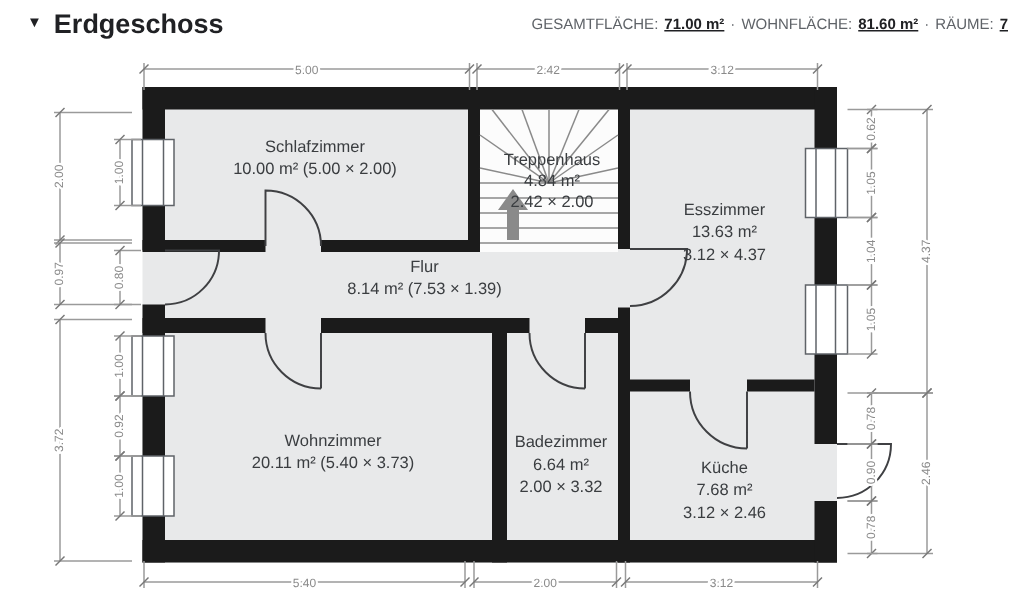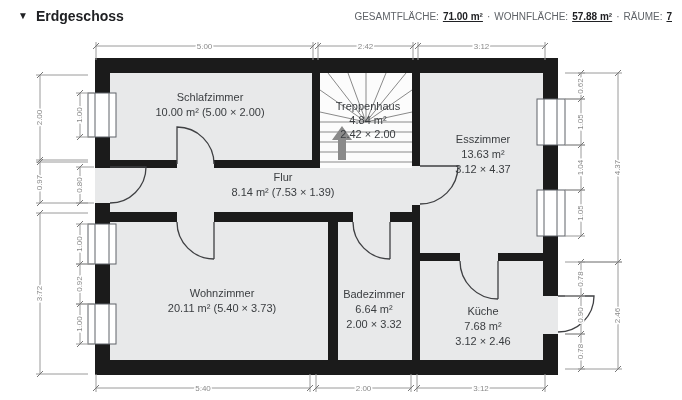--- a/index.html
+++ b/index.html
@@ -7,21 +7,21 @@
     width:682px;height:400px;position:relative;background:#ffffff;
     font-family:"Liberation Sans",sans-serif;overflow:hidden;
   }
   header{
     position:absolute;top:0;left:0;width:682px;height:32px;
     display:flex;align-items:center;justify-content:space-between;
     padding:0 10px 0 18px;box-sizing:border-box;background:#fff;z-index:2;
   }
   .title-group{display:flex;align-items:center;gap:8px;cursor:pointer;}
   .tri{font-size:10px;color:#202124;line-height:1;}
-  .floor-title{font-size:14px;font-weight:bold;color:#202124;margin:0;text-align:center;}
+  .floor-title{font-size:18px;font-weight:bold;color:#202124;margin:0;text-align:center;}
   .stats{font-size:10px;color:#5f6368;display:flex;gap:4px;align-items:flex-start;white-space:nowrap;}
   .stats .val{color:#202124;font-weight:bold;text-decoration:underline;}
   svg{position:absolute;top:0;left:0;z-index:1;}
   .room{fill:#e8e9ea;}
   .room-white{fill:#fcfcfc;}
   .wall rect{fill:#1b1b1b;}
   .door path{stroke:#3f4043;stroke-width:1.3;fill:none;}
   .win rect{fill:#ffffff;stroke:#5f6368;stroke-width:1;}
   .win line{stroke:#5f6368;stroke-width:1;}
   .stair line{stroke:#8a8a8a;stroke-width:1;}
@@ -34,21 +34,21 @@
 <header>
   <div class="title-group">
     <span class="tri">▼</span>
     <span class="floor-title">Erdgeschoss</span>
   </div>
   <div class="stats">
     <span class="lbl">GESAMTFLÄCHE:</span>
     <span class="val">71.00 m²</span>
     <span class="sep">·</span>
     <span class="lbl">WOHNFLÄCHE:</span>
-    <span class="val">57.88 m²</span>
+    <span class="val">81.60 m²</span>
     <span class="sep">·</span>
     <span class="lbl">RÄUME:</span>
     <span class="val">7</span>
   </div>
 </header>
 
 <svg width="682" height="400" viewBox="0 0 682 400">
 
   <g>
     <rect class="room" x="95" y="58" width="463" height="317"></rect>

